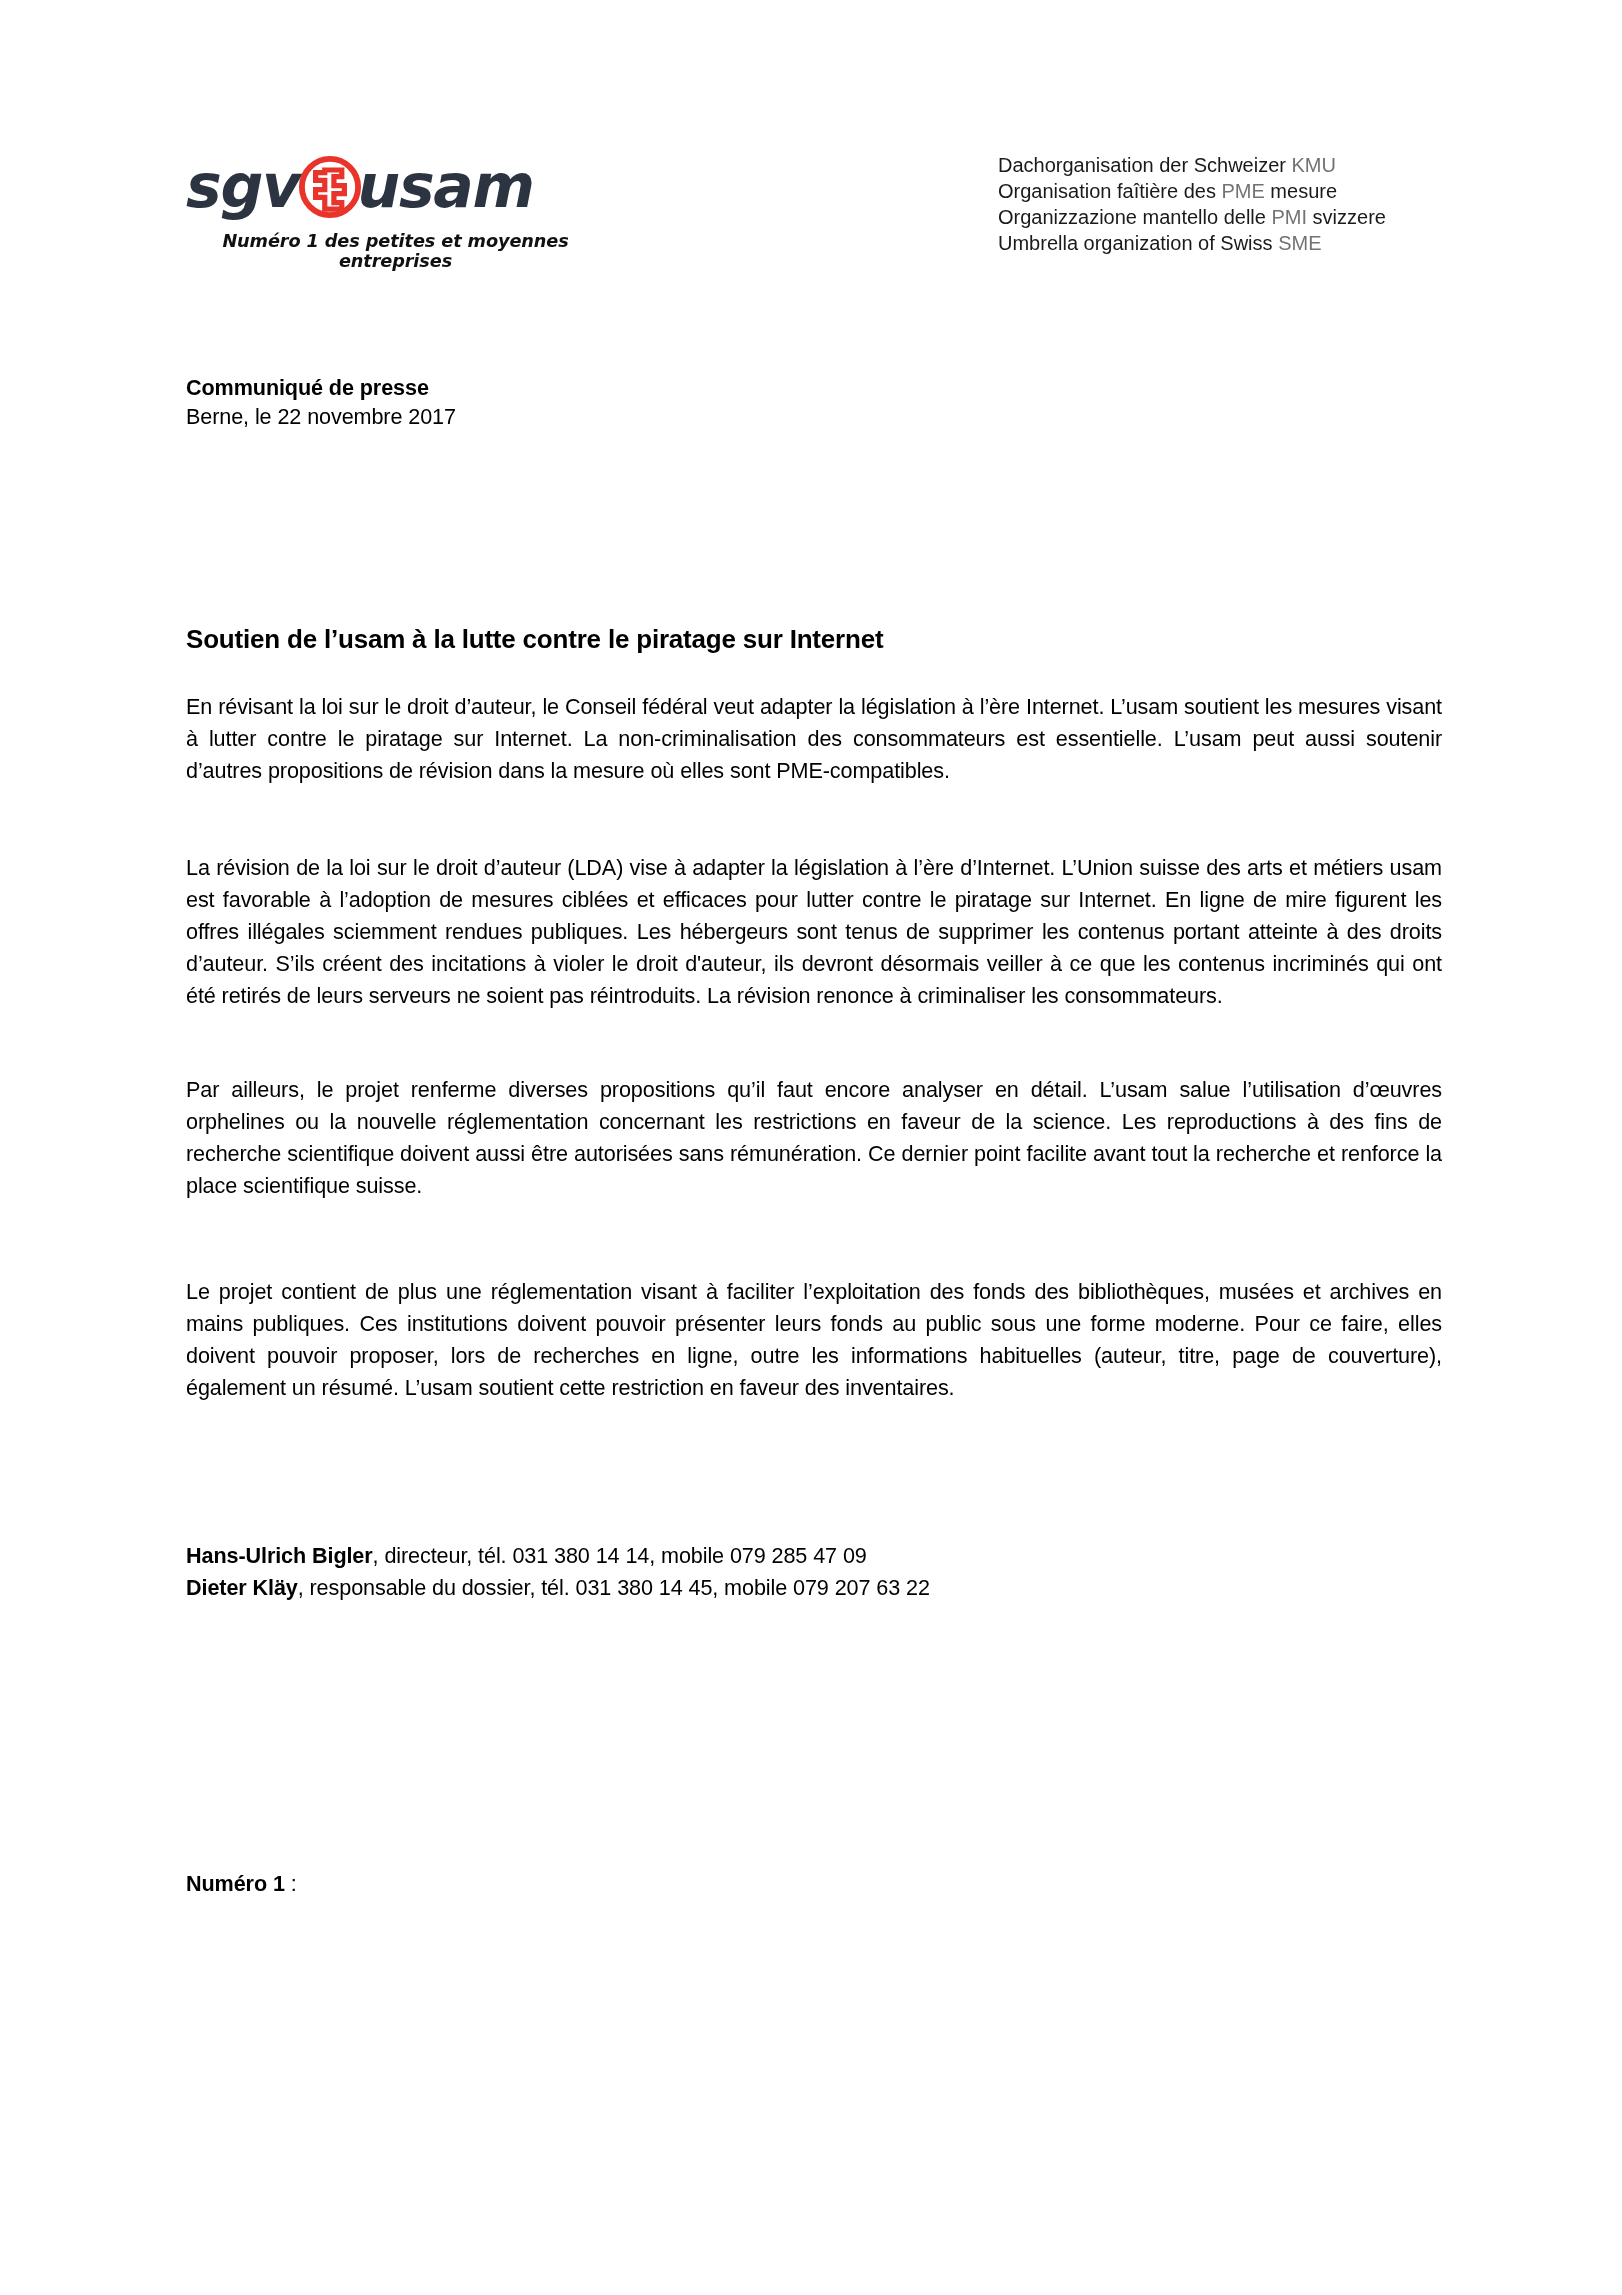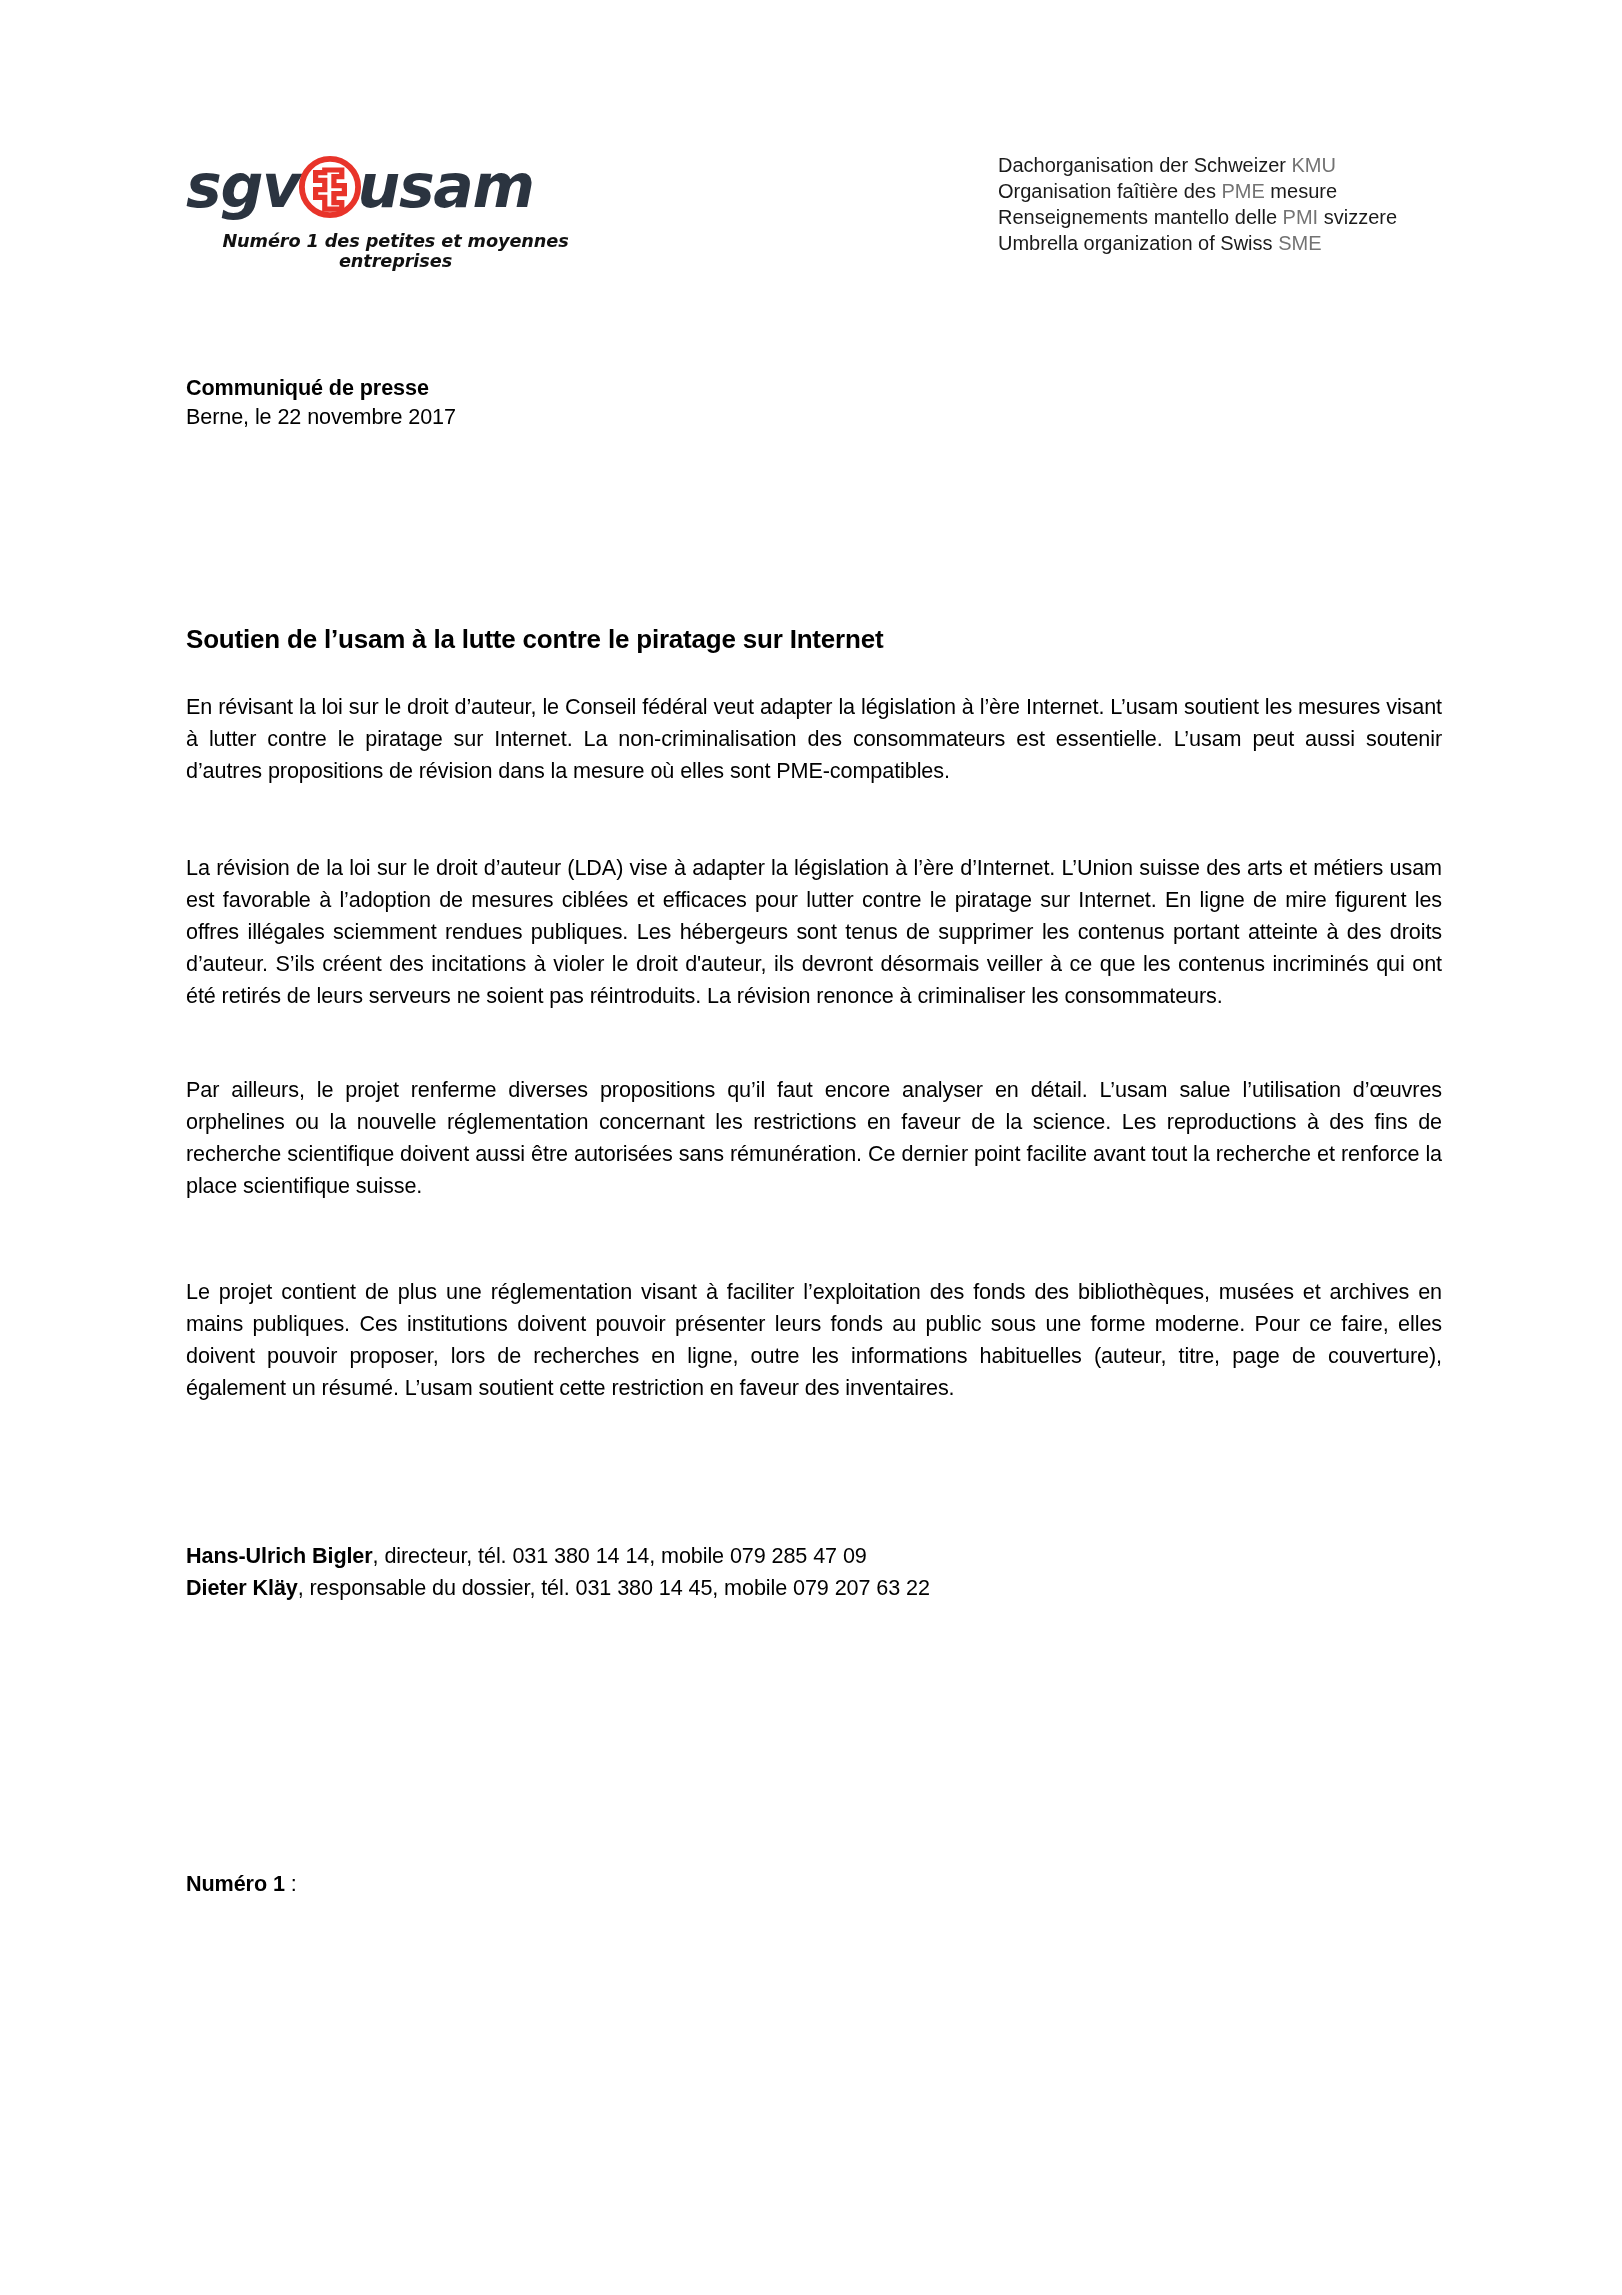--- a/index.html
+++ b/index.html
@@ -211,21 +211,21 @@
     </div>
 
     <div class="header-langs">
       <div>
         <span>Dachorganisation der Schweizer </span><span class="acc">KMU</span><span></span>
       </div>
       <div>
         <span>Organisation faîtière des </span><span class="acc">PME</span><span> mesure</span>
       </div>
       <div>
-        <span>Renseignements mantello delle </span><span class="acc">PMI</span><span> svizzere</span>
+        <span>Organizzazione mantello delle </span><span class="acc">PMI</span><span> svizzere</span>
       </div>
       <div>
         <span>Umbrella organization of Swiss </span><span class="acc">SME</span><span></span>
       </div>
     </div>
   </div>
 
   <div class="content">
 
     <div class="meta">

